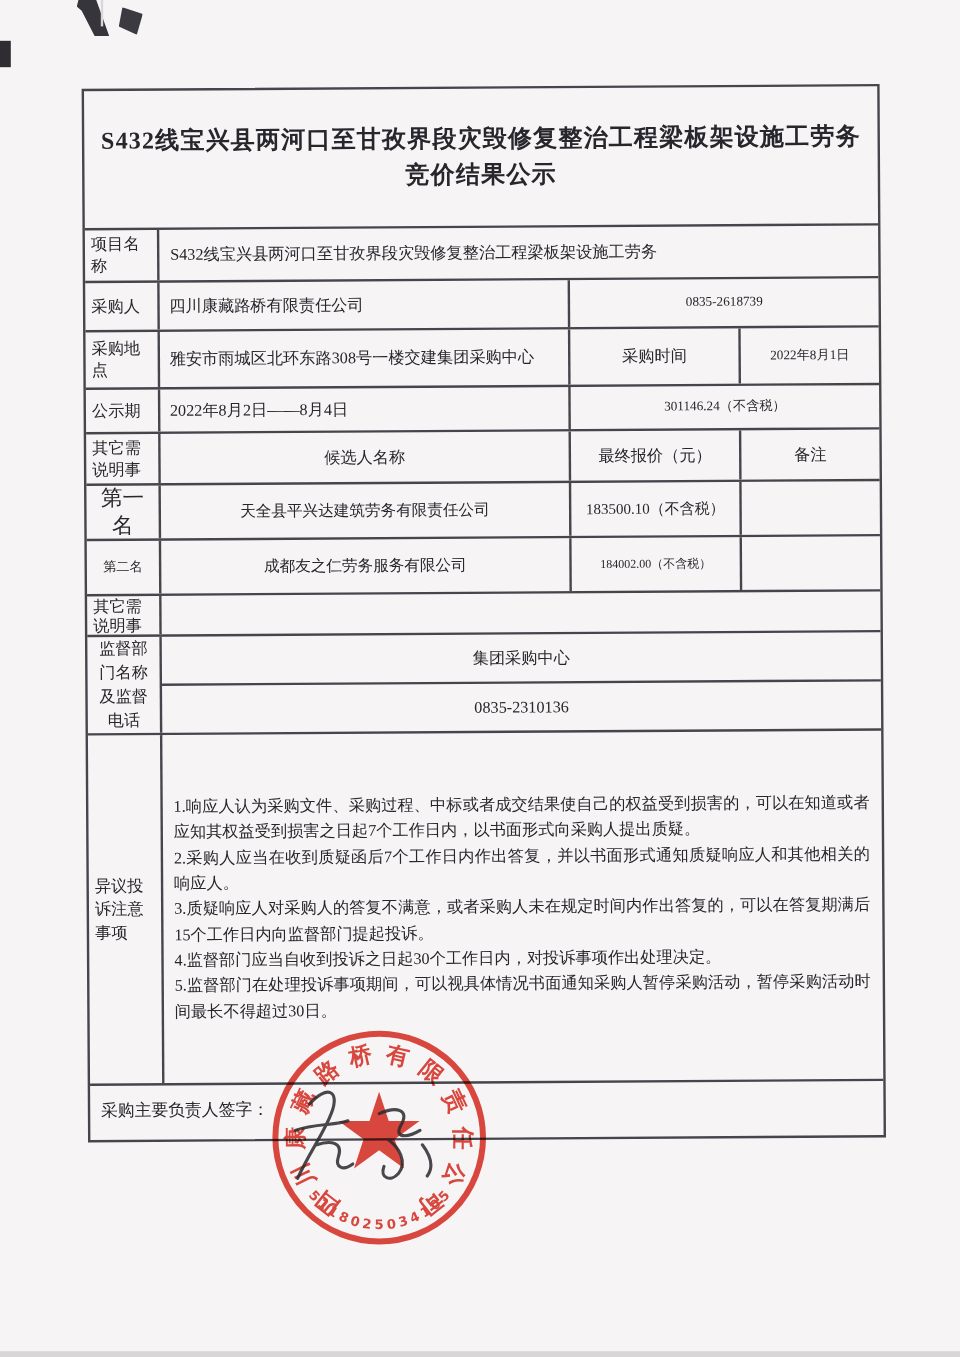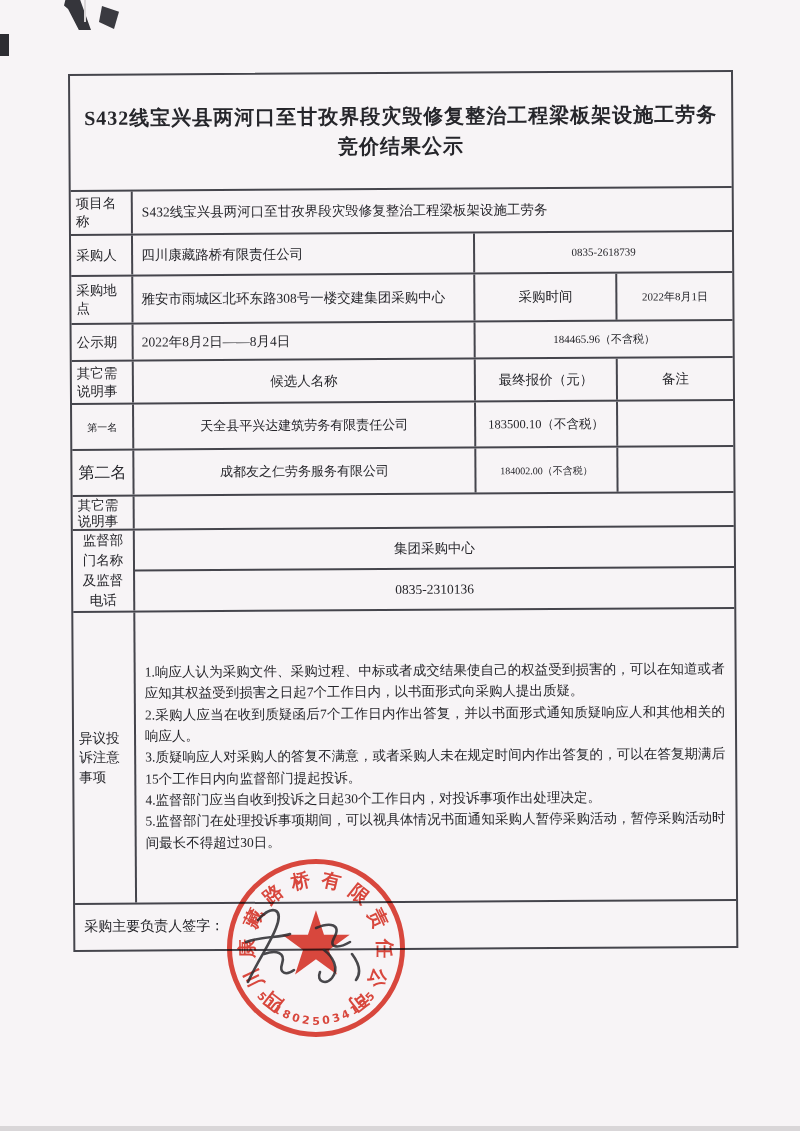--- a/index.html
+++ b/index.html
@@ -99,39 +99,39 @@
   <div class="row" style="height:48px">
     <div class="cell lbl">采购地点</div>
     <div class="cell c2">雅安市雨城区北环东路308号一楼交建集团采购中心</div>
     <div class="cell c3">采购时间</div>
     <div class="cell c4">2022年8月1日</div>
   </div>
 
   <div class="row" style="height:37px">
     <div class="cell lbl">公示期</div>
     <div class="cell c2">2022年8月2日——8月4日</div>
-    <div class="cell c4">184465.96（不含税）</div>
+    <div class="cell c4">301146.24（不含税）</div>
   </div>
 
   <div class="row" style="height:43px">
     <div class="cell lbl">其它需说明事</div>
     <div class="cell c2 centered">候选人名称</div>
     <div class="cell c3">最终报价（元）</div>
     <div class="cell c4" style="font-size:13.5px">备注</div>
   </div>
 
   <div class="row" style="height:46px">
-    <div class="cell lbl center" style="font-size:10px">第一名</div>
+    <div class="cell lbl center" style="font-size:18px">第一名</div>
     <div class="cell c2 centered" style="font-size:13px">天全县平兴达建筑劳务有限责任公司</div>
     <div class="cell c3" style="font-size:12.5px">183500.10（不含税）</div>
     <div class="cell c4"></div>
   </div>
 
   <div class="row" style="height:46px">
-    <div class="cell lbl center" style="font-size:16px">第二名</div>
+    <div class="cell lbl center" style="font-size:11px">第二名</div>
     <div class="cell c2 centered" style="font-size:13px">成都友之仁劳务服务有限公司</div>
     <div class="cell c3" style="font-size:10px">184002.00（不含税）</div>
     <div class="cell c4"></div>
   </div>
 
   <div class="row" style="height:34px">
     <div class="cell lbl" style="align-items:flex-start;line-height:1.2;padding-top:1px">其它需说明事</div>
     <div class="cell wide"></div>
   </div>
 

